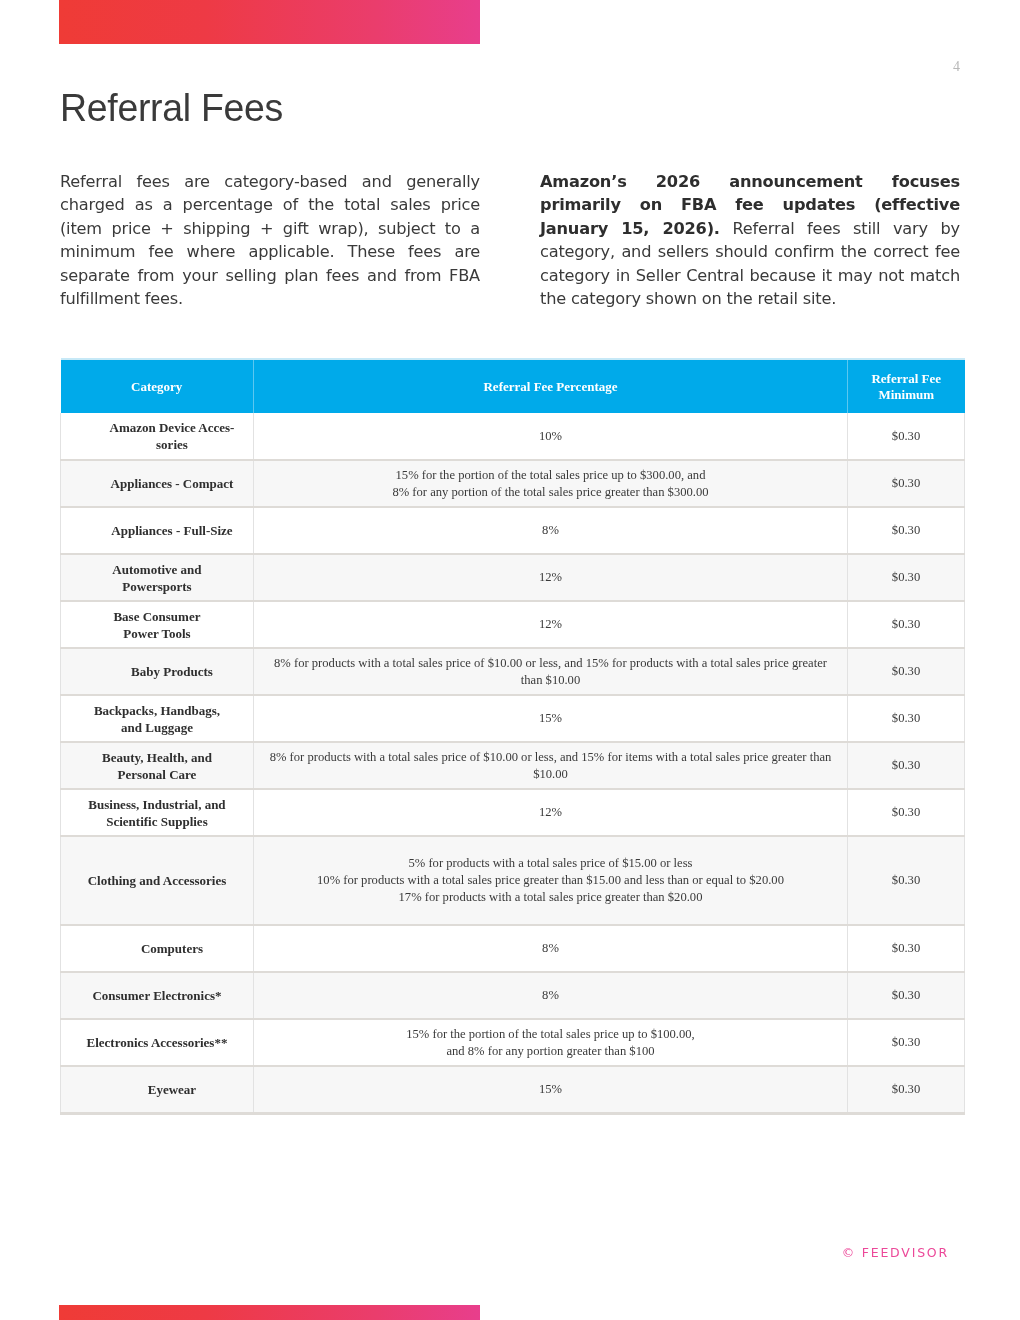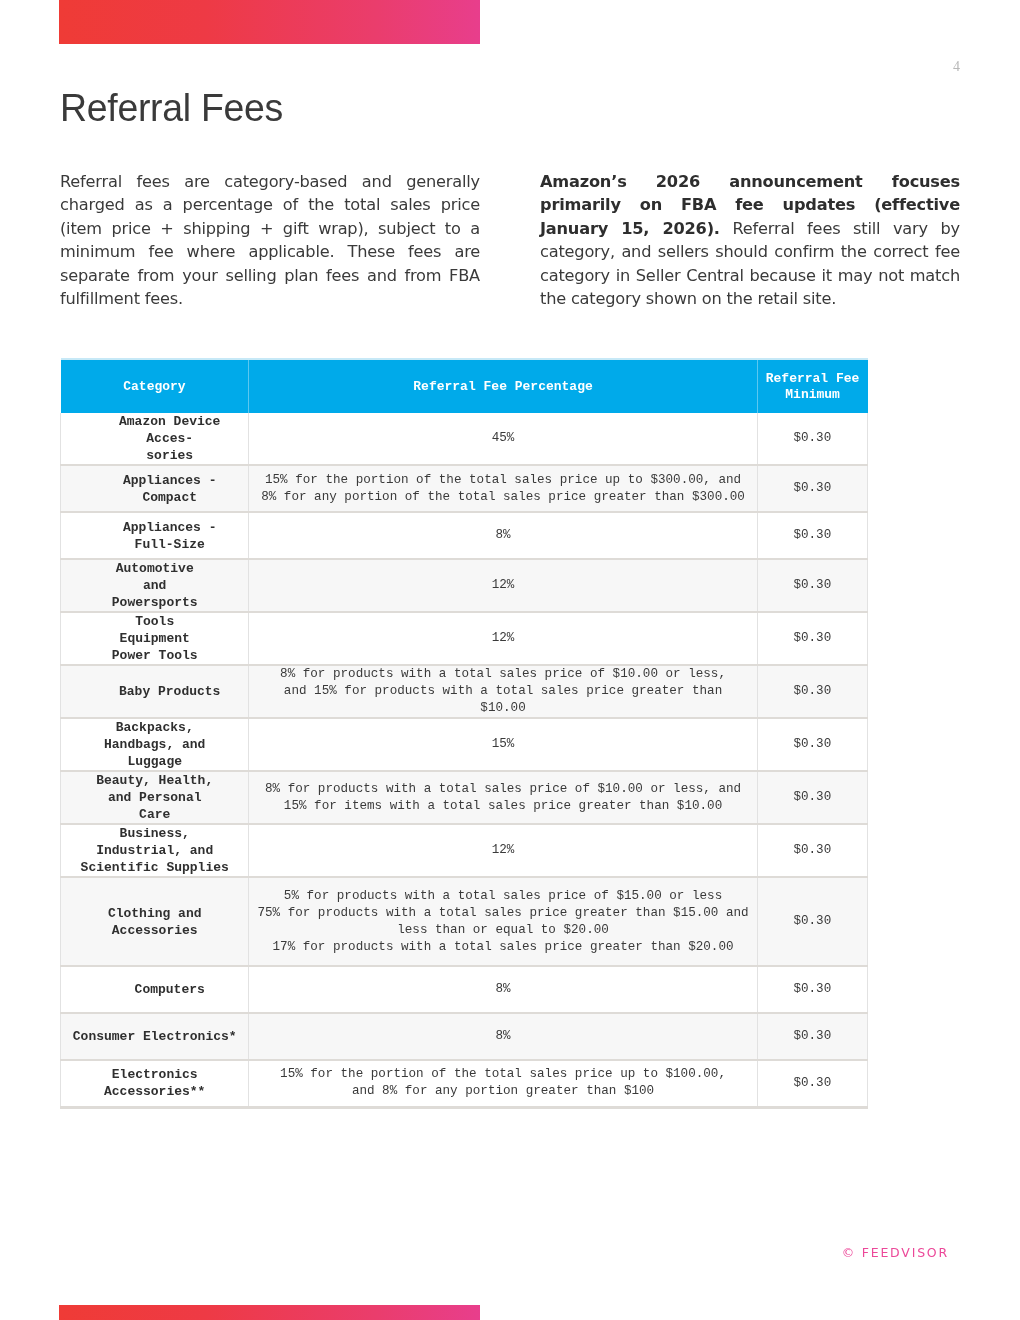--- a/index.html
+++ b/index.html
@@ -16,22 +16,22 @@
 
   .page-title { position: absolute; left: 60px; top: 86px; font-family: "Liberation Sans", sans-serif;
     font-size: 39px; font-weight: normal; color: #3a3a3a; letter-spacing: -0.3px; transform: scaleX(0.96); transform-origin: left; }
 
   .col { position: absolute; top: 170px; width: 420px; font-family: "DejaVu Sans", sans-serif;
     font-size: 16.2px; line-height: 23.4px; color: #3a3a3a; text-align: justify; letter-spacing: -0.2px; }
   .col-left { left: 60px; }
   .col-right { left: 540px; }
   .col-right strong { font-weight: bold; color: #2e2e2e; }
 
-  .fee-table { position: absolute; left: 60px; top: 358px; width: 808px; border-collapse: collapse;
-    font-family: Liberation Mono, monospace; border-bottom: 3px solid #dedbd7; }
+  .fee-table { position: absolute; left: 60px; top: 358px; width: 905px; border-collapse: collapse;
+    font-family: Liberation Serif, serif; border-bottom: 3px solid #dedbd7; }
   .fee-table th { background: #00aaea; color: #ffffff; font-size: 13px; font-weight: bold;
     height: 54px; text-align: center; vertical-align: middle; border-right: 1px solid #5cc7f0; line-height: 16px; padding: 0 8px; }
   .fee-table th:last-child { border-right: none; }
   .fee-table thead tr { border-top: 2px solid #c7e9f7; }
   .fee-table td { text-align: center; vertical-align: middle; font-size: 12.6px; line-height: 17px;
     border-left: 1px solid #e2e2e2; border-right: 1px solid #e2e2e2; padding: 0 10px; color: #3a3a3a; }
   .fee-table tbody tr { border-top: 2px solid #dedbd7; height: 47px; }
   .fee-table tbody tr:first-child { border-top: none; }
   .fee-table tbody tr:nth-child(even) { background: #f7f7f7; }
   .fee-table tbody tr.tall { height: 89px; }
@@ -59,41 +59,41 @@
   <thead>
     <tr>
       <th class="c1">Category</th>
       <th class="c2">Referral Fee Percentage</th>
       <th class="c3">Referral Fee Minimum</th>
     </tr>
   </thead>
   <tbody>
     <tr>
       <td class="cat">Amazon Device Acces-<br>sories</td>
-      <td class="pct">45%</td>
+      <td class="pct">10%</td>
       <td class="min">$0.30</td>
     </tr>
     <tr>
       <td class="cat">Appliances - Compact</td>
       <td class="pct">15% for the portion of the total sales price up to $300.00, and
 8% for any portion of the total sales price greater than $300.00</td>
       <td class="min">$0.30</td>
     </tr>
     <tr>
       <td class="cat">Appliances - Full-Size</td>
       <td class="pct">8%</td>
       <td class="min">$0.30</td>
     </tr>
     <tr>
       <td class="cat" style="padding:0 40px">Automotive and Powersports</td>
       <td class="pct">12%</td>
       <td class="min">$0.30</td>
     </tr>
     <tr>
-      <td class="cat" style="padding:0 40px">Tools Equipment Power Tools</td>
+      <td class="cat" style="padding:0 40px">Base Consumer Power Tools</td>
       <td class="pct">12%</td>
       <td class="min">$0.30</td>
     </tr>
     <tr>
       <td class="cat">Baby Products</td>
       <td class="pct" style="padding:0 20px">8% for products with a total sales price of $10.00 or less, and 15% for products with a total sales price greater than $10.00</td>
       <td class="min">$0.30</td>
     </tr>
     <tr>
       <td class="cat" style="padding:0 32px">Backpacks, Handbags, and Luggage</td>
@@ -106,37 +106,42 @@
       <td class="min">$0.30</td>
     </tr>
     <tr>
       <td class="cat" style="padding:0 12px">Business, Industrial, and Scientific Supplies</td>
       <td class="pct">12%</td>
       <td class="min">$0.30</td>
     </tr>
     <tr class="tall">
       <td class="cat" style="padding:0 4px">Clothing and Accessories</td>
       <td class="pct" style="padding:0 6px">5% for products with a total sales price of $15.00 or less
-75% for products with a total sales price greater than $15.00 and less than or equal to $20.00
+10% for products with a total sales price greater than $15.00 and less than or equal to $20.00
 17% for products with a total sales price greater than $20.00</td>
       <td class="min">$0.30</td>
     </tr>
     <tr>
       <td class="cat">Computers</td>
       <td class="pct">8%</td>
       <td class="min">$0.30</td>
     </tr>
     <tr>
       <td class="cat" style="padding:2px 4px">Consumer Electronics*</td>
       <td class="pct">8%</td>
       <td class="min">$0.30</td>
     </tr>
     <tr>
       <td class="cat" style="padding:0 2px">Electronics Accessories**</td>
       <td class="pct">15% for the portion of the total sales price up to $100.00,
 and 8% for any portion greater than $100</td>
       <td class="min">$0.30</td>
     </tr>
+    <tr>
+      <td class="cat">Eyewear</td>
+      <td class="pct">15%</td>
+      <td class="min">$0.30</td>
+    </tr>
   </tbody>
 </table>
 
 <div class="copyright">© FEEDVISOR</div>
 <div class="bottom-bar"></div>
 
 </body></html>

